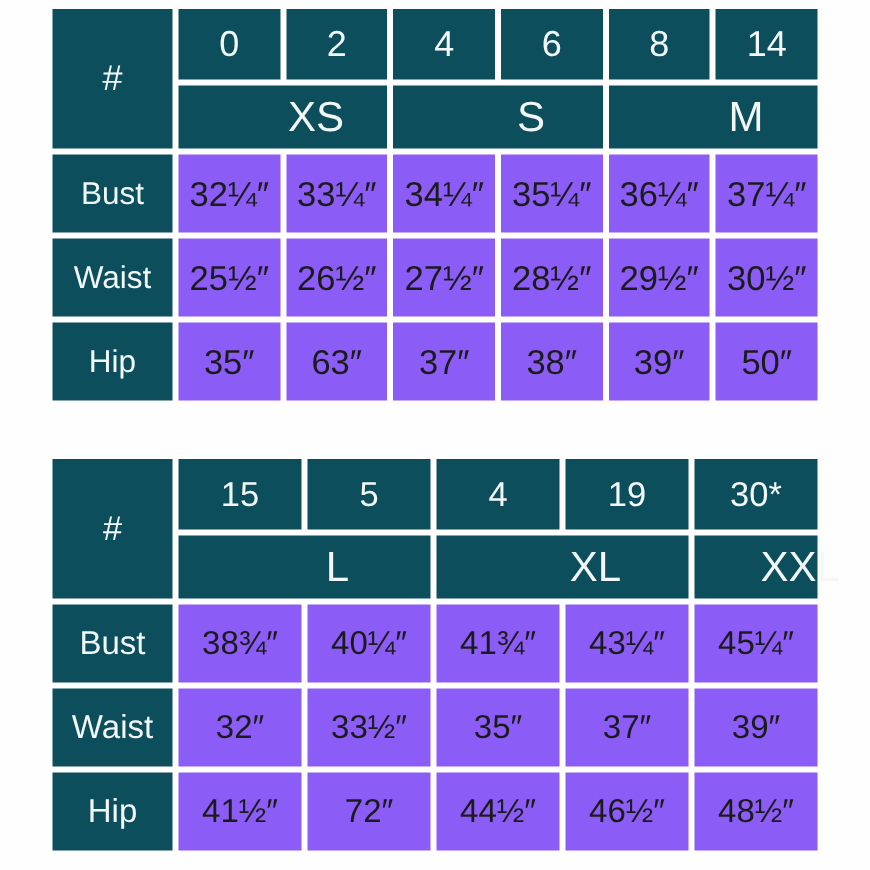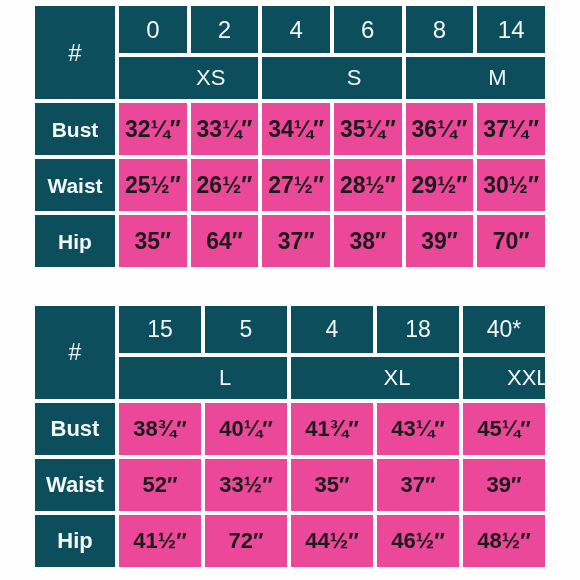--- a/index.html
+++ b/index.html
@@ -41,36 +41,36 @@
     font-weight: 400;
   }
 
   
   .hdr {
     background: #0c4e5c;
     color: #f2f7f8;
   }
   
   .val {
-    background: #ec4899;
+    background: #8b5cf6;
     color: #1b1b1b;
   }
 
   
   .corner {
     width: 80px;
     font-size: 17px;
   }
   
   .num-row td { height: 47px; font-size: 24px; }
   
-  .alpha-row td { height: 42px; font-size: 22px; padding-left: 44px; }
+  .alpha-row td { height: 42px; font-size: 28px; padding-left: 44px; }
 
   
-  .meas-row td { height: 52px; font-size: 23px; font-weight: bold; }
+  .meas-row td { height: 52px; font-size: 23px; }
   .meas-row .rowlabel { font-size: 21px; }
 
   .size-table.bottom .num-row td { font-size: 23px; }
   .size-table.bottom .meas-row td { font-size: 22px; }
 
   .frac {
     font-feature-settings: "frac" 1;
   }
 </style>
 </head>
@@ -109,56 +109,56 @@
         <td class="val frac">25½″</td>
         <td class="val frac">26½″</td>
         <td class="val frac">27½″</td>
         <td class="val frac">28½″</td>
         <td class="val frac">29½″</td>
         <td class="val frac">30½″</td>
       </tr>
       <tr class="meas-row">
         <td class="hdr rowlabel">Hip</td>
         <td class="val">35″</td>
-        <td class="val">64″</td>
+        <td class="val">63″</td>
         <td class="val">37″</td>
         <td class="val">38″</td>
         <td class="val">39″</td>
-        <td class="val">70″</td>
+        <td class="val">50″</td>
       </tr>
     </tbody>
   </table>
 
   <table class="size-table bottom" id="table-bottom">
     <tbody>
       <tr class="num-row">
         <td class="hdr corner" rowspan="2">#</td>
         <td class="hdr">15</td>
         <td class="hdr">5</td>
         <td class="hdr">4</td>
-        <td class="hdr">18</td>
-        <td class="hdr">40*</td>
+        <td class="hdr">19</td>
+        <td class="hdr">30*</td>
       </tr>
       <tr class="alpha-row">
         <td class="hdr" colspan="2">L</td>
         <td class="hdr" colspan="2">XL</td>
         <td class="hdr">XXL</td>
       </tr>
 
       <tr class="meas-row">
         <td class="hdr rowlabel">Bust</td>
         <td class="val frac">38¾″</td>
         <td class="val frac">40¼″</td>
         <td class="val frac">41¾″</td>
         <td class="val frac">43¼″</td>
         <td class="val frac">45¼″</td>
       </tr>
       <tr class="meas-row">
         <td class="hdr rowlabel">Waist</td>
-        <td class="val">52″</td>
+        <td class="val">32″</td>
         <td class="val frac">33½″</td>
         <td class="val">35″</td>
         <td class="val">37″</td>
         <td class="val">39″</td>
       </tr>
       <tr class="meas-row">
         <td class="hdr rowlabel">Hip</td>
         <td class="val frac">41½″</td>
         <td class="val">72″</td>
         <td class="val frac">44½″</td>

